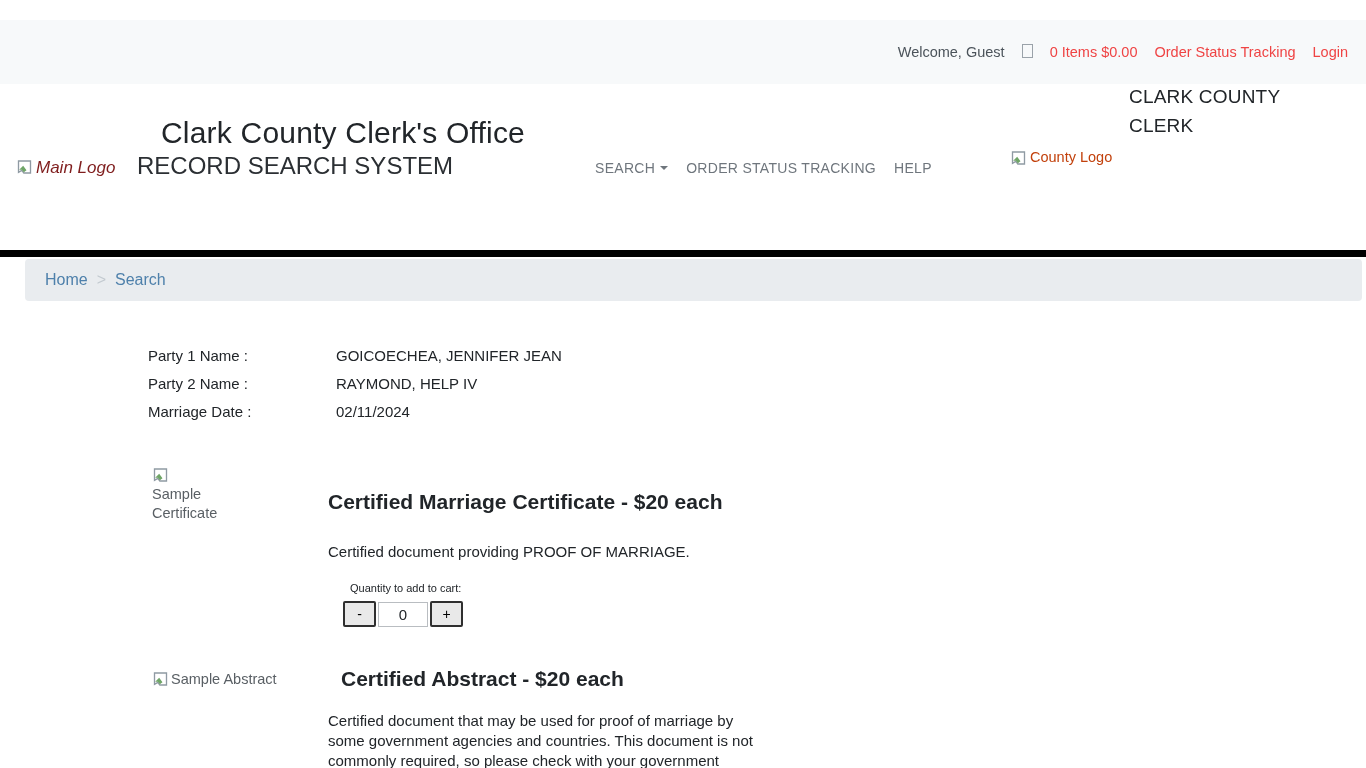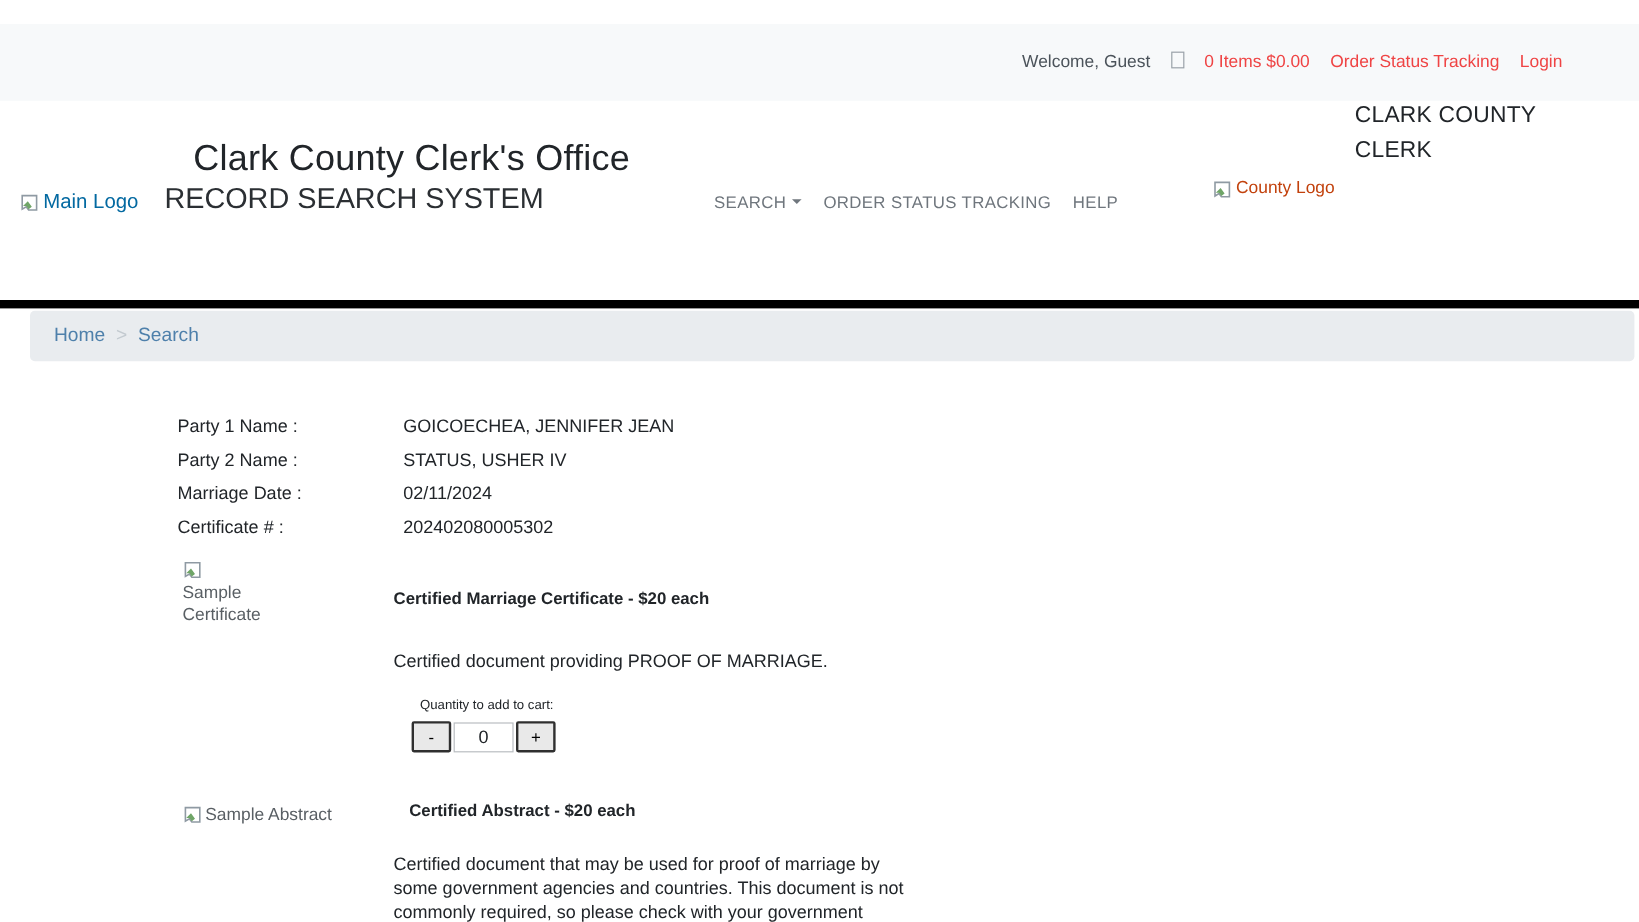--- a/index.html
+++ b/index.html
@@ -3,28 +3,28 @@
 <meta charset="utf-8">
 <style>
   * { margin:0; padding:0; box-sizing:border-box; }
   html,body { width:1366px; height:768px; overflow:hidden; background:#fff;
               font-family:"Liberation Sans", sans-serif; color:#212529; }
   .abs { position:absolute; }
 
   
   #topbar { top:20px; left:0; width:1366px; height:64px; background:#f7f9fa;
             display:flex; align-items:center; justify-content:flex-end;
-            padding-right:64px; gap:17px; font-size:14.5px; }
+            padding-right:18px; gap:17px; font-size:14.5px; }
   .tb-muted { color:#ef4444; cursor:pointer; }
   .tb-dark  { color:#4b535a; }
   .tofu { display:inline-block; width:11px; height:14px; border:1px solid #9aa2a9; }
 
   
-  #main-logo { left:16px; top:158px; display:flex; align-items:flex-end; gap:3px;
-               color:#0369a1; font-size:17px; cursor:pointer; }
+  #main-logo { left:16px; top:158px; display:flex; align-items:flex-start; gap:3px;
+               color:#7f1d1d; font-size:17px; cursor:pointer;font-style:italic; }
   #site-title { left:137px; top:116px; font-size:30px; letter-spacing:.2px;margin-left:24px; }
   #site-subtitle { left:137px; top:152px; font-size:24px; color:#2b2f33; }
   #main-nav { left:586px; top:160px; display:flex; font-size:14px; color:#6f767d; }
   .nav-item { padding:0 9px; display:flex; align-items:center; gap:5px;
               letter-spacing:.3px; cursor:pointer; white-space:nowrap; }
   .caret { width:0; height:0; border-left:4px solid transparent;
            border-right:4px solid transparent; border-top:4px solid #6f767d; }
   #county-logo { left:1010px; top:148px; display:flex; align-items:center; gap:3px;
                  color:#c2410c; font-size:14.5px; }
   #clerk-block { left:1129px; top:86px; }
@@ -45,21 +45,21 @@
   .field-label { width:188px; }
 
   
   .broken { display:flex; align-items:flex-start; gap:2px; color:#595f64;
             font-size:14.5px; line-height:19px; }
   .broken svg { flex:0 0 auto; margin-top:1px; }
 
   
   #p1-img { left:152px; top:466px; width:96px; flex-wrap:wrap; }
   #p1-title { left:328px; top:490px; }
-  .product-title { font-size:14px; font-weight:bold; }
+  .product-title { font-size:21px; font-weight:bold; }
   #p1-desc { left:328px; top:543px; font-size:15px; }
   #p1-qty-label { left:350px; top:582px; font-size:11px; }
   #p1-stepper { left:343px; top:601px; display:flex; align-items:center; gap:2px; }
   .step-btn { width:33px; height:26px; background:#e9e9e9; border:2px solid #2f2f2f;
               border-radius:2px; font-size:14px; color:#000; cursor:pointer;
               font-family:"Liberation Sans", sans-serif; }
   .qty-input { width:50px; height:25px; border:1px solid #b9bdc1; text-align:center;
                font-size:15px; font-family:"Liberation Sans", sans-serif; color:#212529; }
 
   #p2-img { left:152px; top:670px; }
@@ -118,29 +118,25 @@
   <span class="crumb">Search</span>
 </div>
 
 <div id="record-fields" class="abs">
   <div class="field-row">
     <span class="field-label">Party 1 Name :</span>
     <span class="field-value">GOICOECHEA, JENNIFER JEAN</span>
   </div>
   <div class="field-row">
     <span class="field-label">Party 2 Name :</span>
-    <span class="field-value">STATUS, USHER IV</span>
+    <span class="field-value">RAYMOND, HELP IV</span>
   </div>
   <div class="field-row">
     <span class="field-label">Marriage Date :</span>
     <span class="field-value">02/11/2024</span>
-  </div>
-  <div class="field-row">
-    <span class="field-label">Certificate # :</span>
-    <span class="field-value">202402080005302</span>
   </div>
 </div>
 
 <div id="p1-img" class="abs broken">
   <svg width="17" height="16" viewBox="0 0 24 24">
     <path d="M3 3 h18 v18 h-10 l-3-4 -5 3 z" fill="#ffffff" stroke="#8f9aa3" stroke-width="2"></path>
     <path d="M4 16 l6-6 5 7 -4 3 -3-4 z" fill="#6fa567"></path>
   </svg>
   <span>Sample Certificate</span>
 </div>

